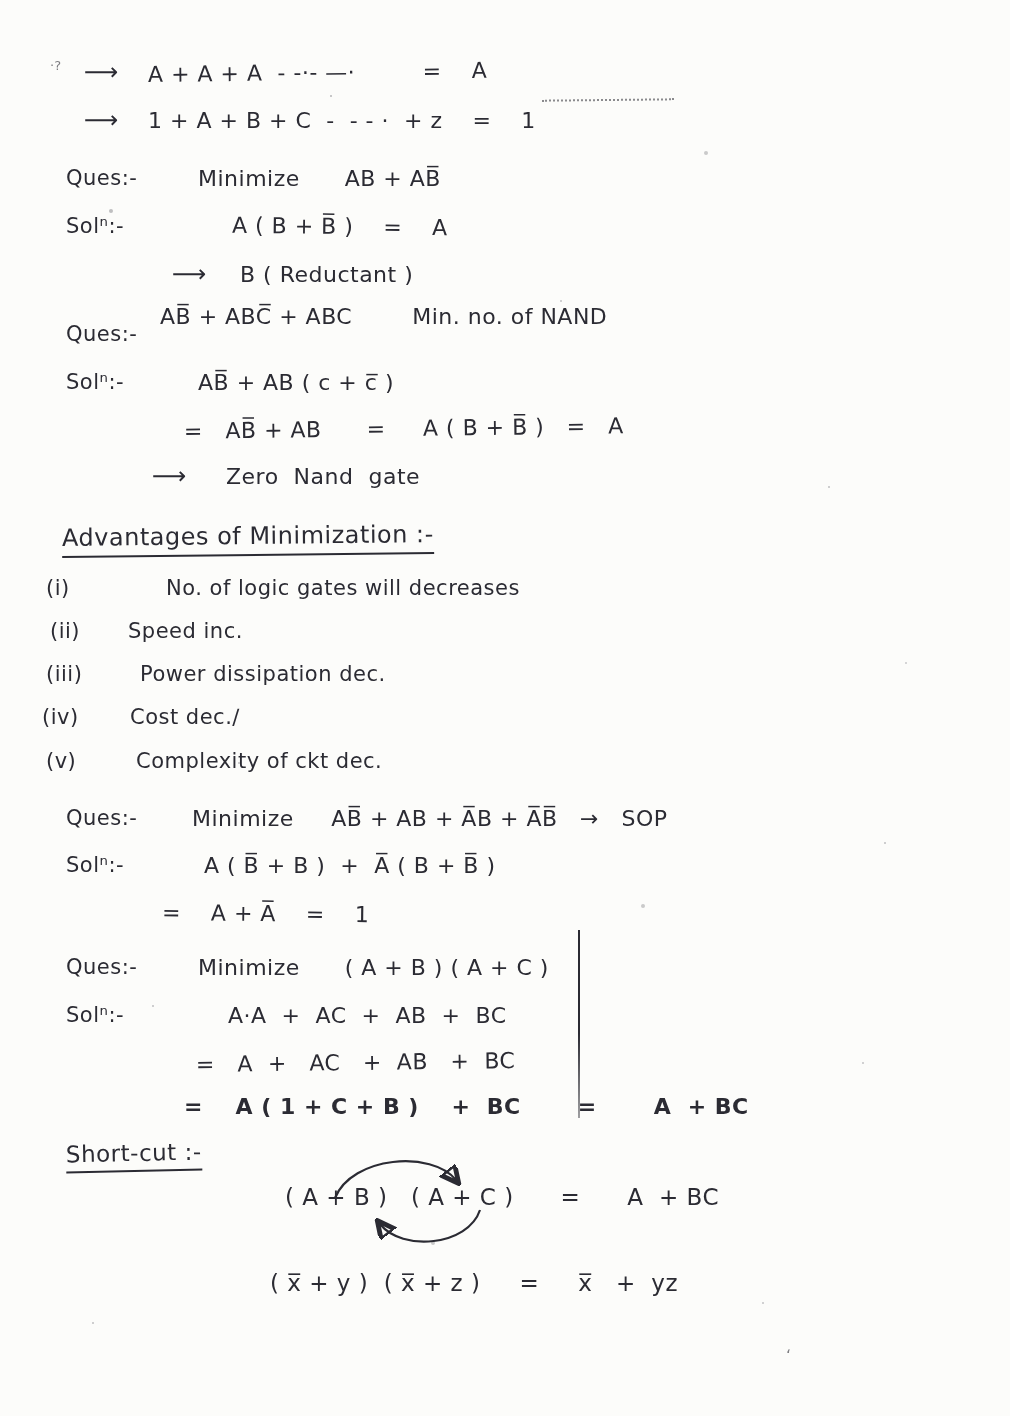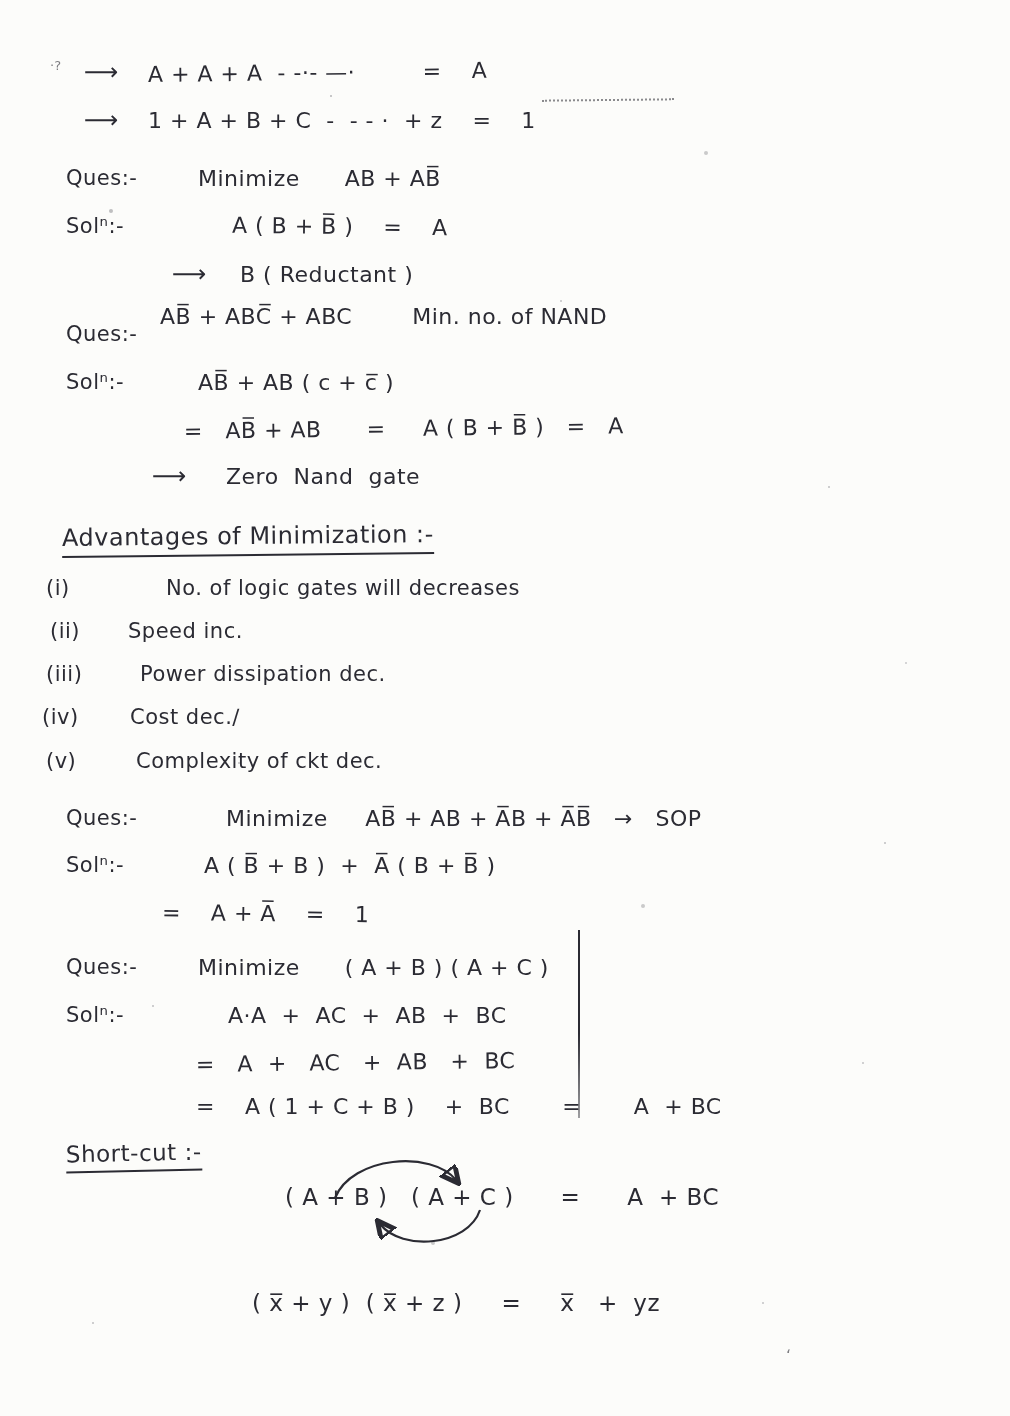--- a/index.html
+++ b/index.html
@@ -67,37 +67,37 @@
 <div class="ln sm" style="left:50px;top:619px;">(ii)</div>
 <div class="ln sm" style="left:128px;top:619px;">Speed inc.</div>
 <div class="ln sm" style="left:46px;top:662px;">(iii)</div>
 <div class="ln sm" style="left:140px;top:662px;">Power dissipation dec.</div>
 <div class="ln sm" style="left:42px;top:705px;">(iv)</div>
 <div class="ln sm" style="left:130px;top:705px;">Cost dec.∕</div>
 <div class="ln sm" style="left:46px;top:749px;">(v)</div>
 <div class="ln sm" style="left:136px;top:749px;">Complexity of ckt dec.</div>
 
 <div class="ln lbl" style="left:66px;top:806px;">Ques:-</div>
-<div class="ln" style="left:192px;top:806px;margin-left:34px;">Minimize     AB̅ + AB + A̅B + A̅B̅   →   SOP</div>
+<div class="ln" style="left:192px;top:806px;">Minimize     AB̅ + AB + A̅B + A̅B̅   →   SOP</div>
 <div class="ln lbl" style="left:66px;top:853px;">Solⁿ:-</div>
 <div class="ln" style="left:204px;top:853px;">A ( B̅ + B )  +  A̅ ( B + B̅ )</div>
 <div class="ln tilt-r" style="left:162px;top:901px;">=    A + A̅    =    1</div>
 
 <div class="ln lbl" style="left:66px;top:955px;">Ques:-</div>
 <div class="ln" style="left:198px;top:955px;">Minimize      ( A + B ) ( A + C )</div>
 <div class="vline" style="left:578px;top:930px;height:188px;"></div>
 <div class="ln lbl" style="left:66px;top:1003px;">Solⁿ:-</div>
 <div class="ln" style="left:228px;top:1003px;">A·A  +  AC  +  AB  +  BC</div>
 <div class="ln tilt-l" style="left:196px;top:1050px;">=   A  +   AC   +  AB   +  BC</div>
-<div class="ln" style="left:196px;top:1094px;">=    A ( 1 + C + B )    +  BC       =       A  + BC</div>
+<div class="ln" style="left:184px;top:1094px;font-weight:bold;">=    A ( 1 + C + B )    +  BC       =       A  + BC</div>
 
 <div class="ln shortcut" style="left:66px;top:1140px;">Short-cut :-</div>
 <div class="ln" style="left:285px;top:1184px;font-size:23px;">( A + B )   ( A + C )      =      A  + BC</div>
 <svg class="swap" style="left:300px;top:1148px;" width="250" height="115" viewBox="0 0 250 115">
   <defs>
     <marker id="ah" markerWidth="9" markerHeight="9" refX="6" refY="4" orient="auto">
       <path d="M0,0 L8,4 L0,8 z" fill="#2b2b33" stroke="none"></path>
     </marker>
   </defs>
   <path d="M 35 50 C 52 8, 132 2, 156 32" marker-end="url(#ah)"></path>
   <path d="M 180 62 C 168 98, 102 104, 80 76" marker-end="url(#ah)"></path>
 </svg>
-<div class="ln" style="left:252px;top:1270px;font-size:23px;margin-top:20px;">( x̅ + y )  ( x̅ + z )     =     x̅   +  yz</div>
+<div class="ln" style="left:270px;top:1270px;font-size:23px;">( x̅ + y )  ( x̅ + z )     =     x̅   +  yz</div>
 
 </body></html>

